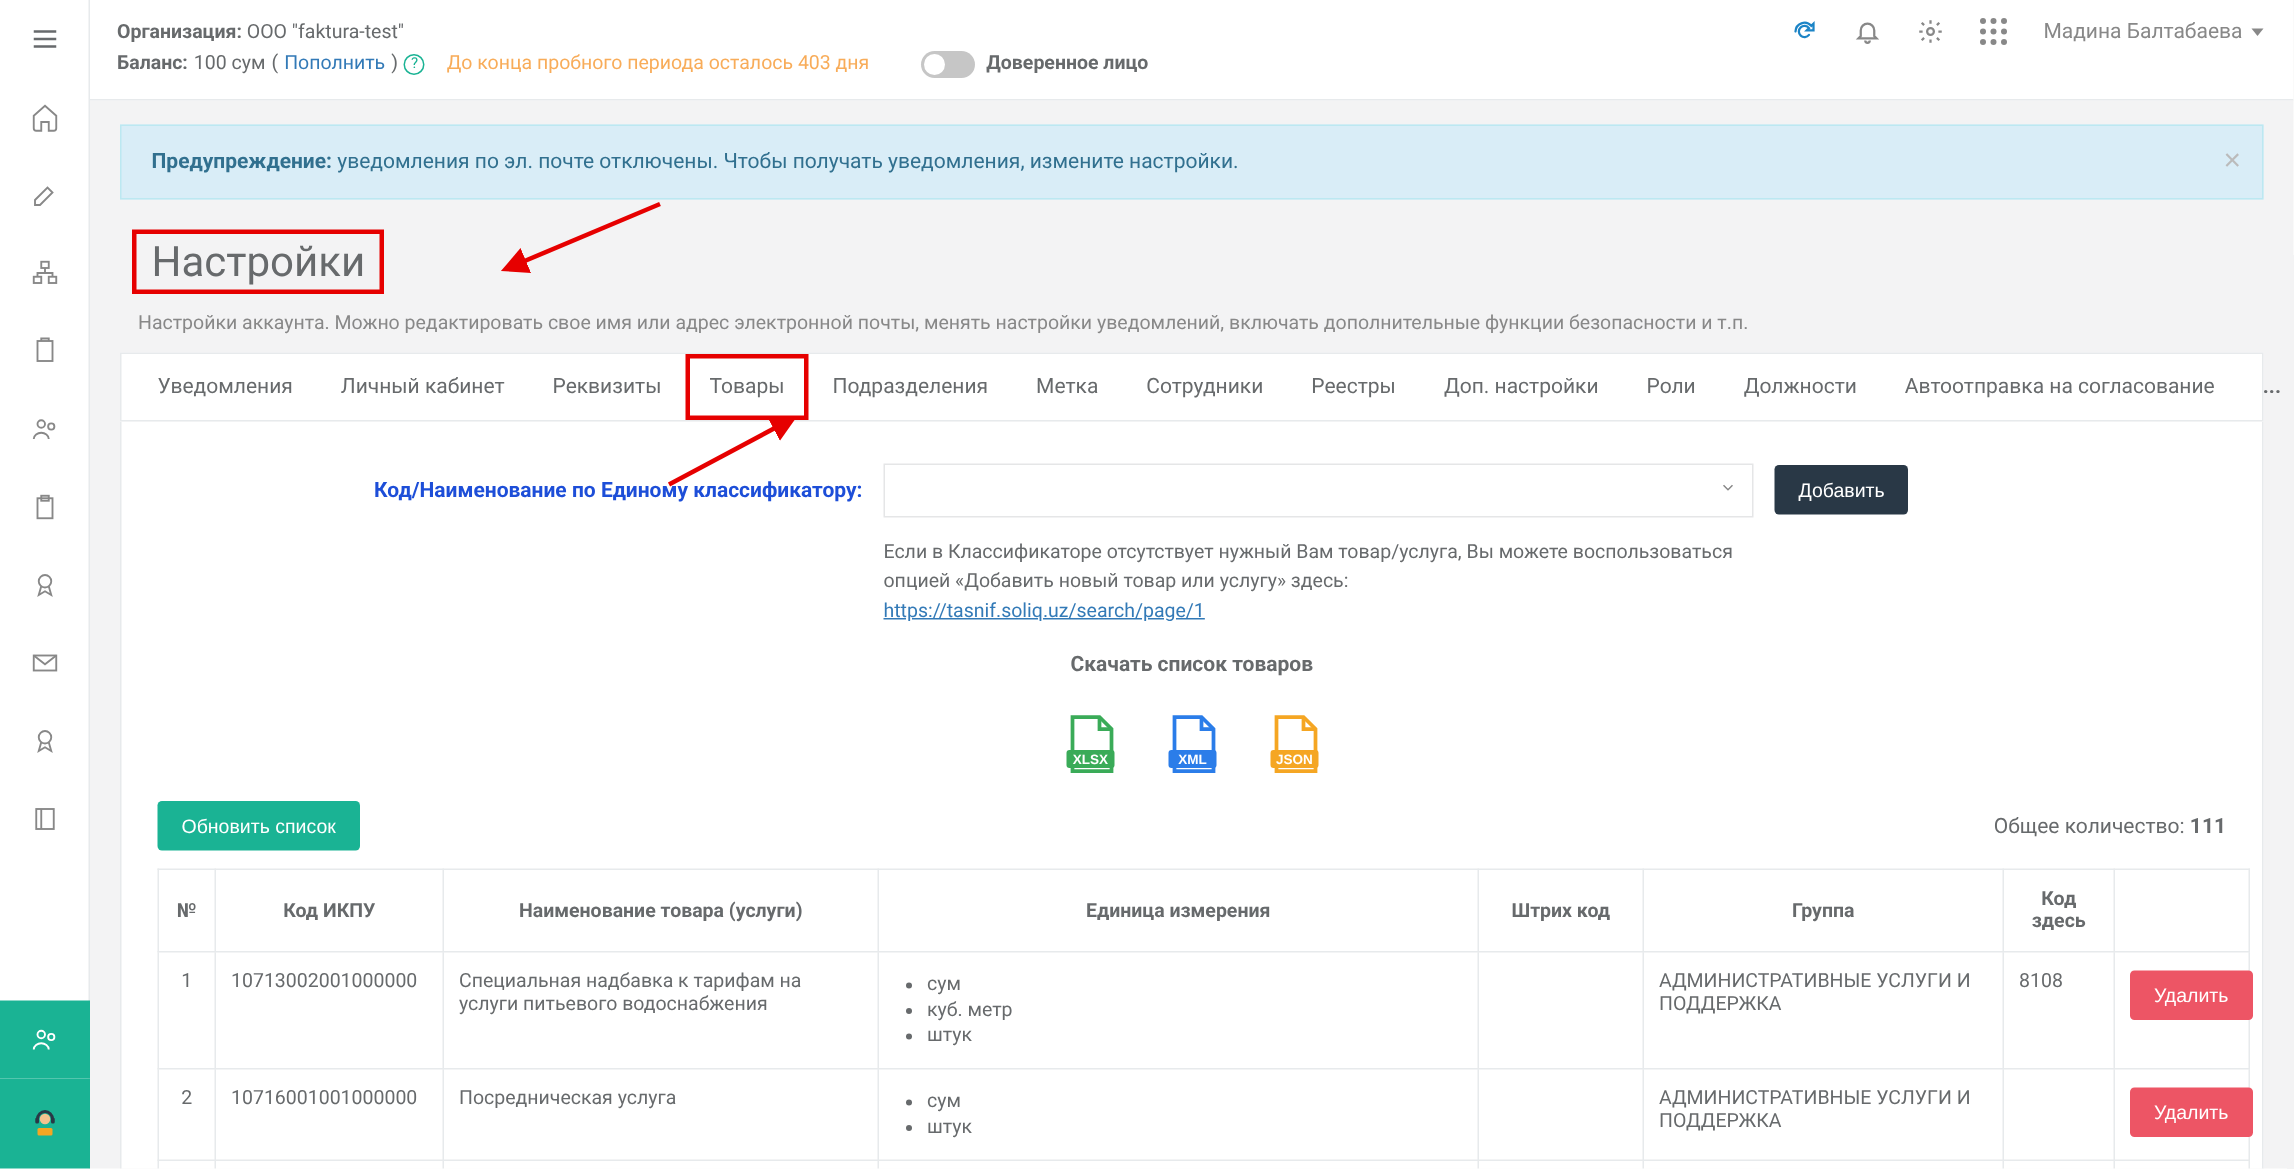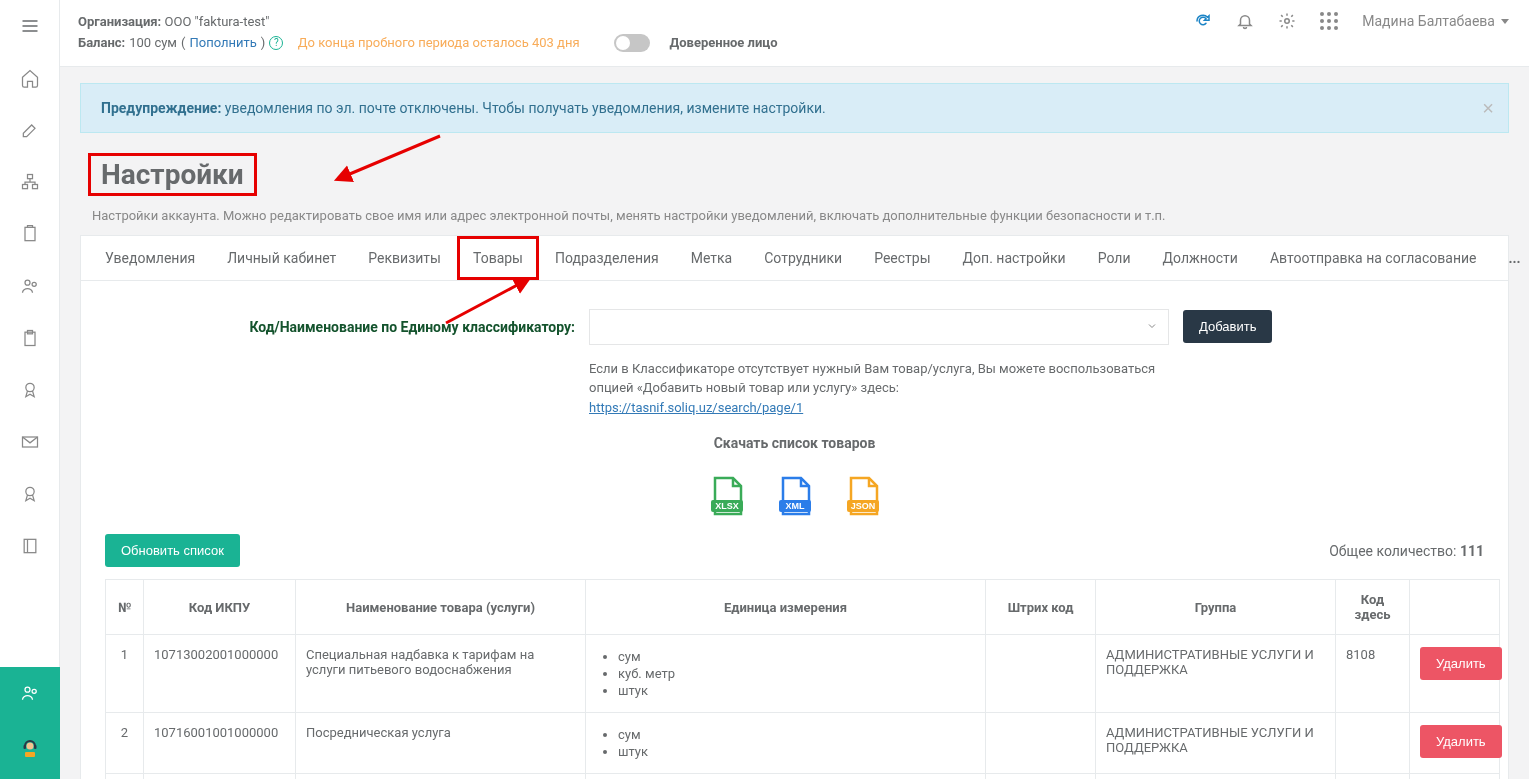--- a/index.html
+++ b/index.html
@@ -41,21 +41,21 @@
   display: flex;
   align-items: flex-start;
   justify-content: space-between;
 }
 .topbar-left { font-size: 13px; color: #676a6c; line-height: 1.6; }
 .topbar .org-line strong { color: #676a6c; font-weight: 700; }
 .topbar .bal-line { display: flex; align-items: center; gap: 4px; flex-wrap: wrap; }
 .topbar .link { color: #337ab7; cursor: pointer; }
 .topbar .warn { color: #f8ac59; }
 .topbar .qmark { display:inline-flex; width:14px; height:14px; border:1px solid #1ab394; color:#1ab394; border-radius:50%; align-items:center; justify-content:center; font-size:10px; cursor:pointer;}
-.toggle-switch { display:inline-flex; align-items:center; gap:20px; margin-left:30px;}
+.toggle-switch { display:inline-flex; align-items:center; gap:8px; margin-left:30px;}
 .toggle-track { width:36px; height:18px; background:#c6c6c6; border-radius:10px; position:relative; cursor:pointer;}
 .toggle-knob { position:absolute; left:2px; top:2px; width:14px; height:14px; border-radius:50%; background:#fff;}
 .topbar-right { display:flex; align-items:center; gap:24px; }
 .topbar-right .icon-btn { color:#888; cursor:pointer; display:flex; align-items:center; }
 .topbar-right .icon-btn svg { width:18px; height:18px; fill:none; stroke:currentColor; stroke-width:2;}
 .topbar-right .username { color:#888; cursor:pointer; display:flex; align-items:center; gap:6px;}
 .topbar-right .username .caret { width:0;height:0;border-left:4px solid transparent;border-right:4px solid transparent;border-top:5px solid #888;}
 
 
 .content { padding: 16px 20px; }
@@ -67,21 +67,21 @@
   padding: 16px 20px;
   font-size: 14px;
   position: relative;
 }
 .alert-info strong { font-weight: 700; }
 .alert-close { position:absolute; right:14px; top:50%; transform:translateY(-50%); color:#bbb; font-size:20px; cursor:pointer; background:none; border:none;}
 
 .page-title-wrap { padding: 20px 8px 12px; position:relative;}
 .page-title {
   font-size: 28px;
-  font-weight: 700;
+  font-weight: 400;
   color: #676a6c;
   display: inline-block;
   border: 3px solid #e60000;
   padding: 2px 10px;
 }
 .page-subtitle { color:#888; font-size:13px; margin-top:12px; padding-left:4px;}
 
 
 .arrow { position:absolute; pointer-events:none; }
 .arrow svg { overflow:visible; }
@@ -101,21 +101,21 @@
   cursor:pointer;
   white-space:nowrap;
   font-size:14px;
 }
 .tab.active-marked { border:3px solid #e60000; padding:11px 13px; }
 .tab.more { font-weight:bold; }
 
 .panel { background:#fff; border:1px solid #e7eaec; border-top:none; padding:28px 24px 20px; }
 
 .form-row { display:flex; align-items:center; gap:14px; margin-bottom:14px; }
-.form-row .form-label { width:470px; text-align:right; font-weight:700; color:#14532d; font-size:14px; }
+.form-row .form-label { width:470px; text-align:right; font-weight:700; color:#1d4ed8; font-size:14px; }
 .form-row .select-box { flex:0 0 580px; height:36px; border:1px solid #e5e6e7; background:#fff; position:relative; cursor:pointer;}
 .form-row .select-box .sel-caret { position:absolute; right:10px; top:50%; transform:translateY(-50%); color:#999;}
 .btn { display:inline-flex; align-items:center; justify-content:center; padding:9px 16px; border:none; border-radius:3px; cursor:pointer; font-size:13px; color:#fff;}
 .btn-dark { background:#293846; }
 .btn-green { background:#1ab394; }
 .btn-red { background:#ed5565; }
 
 .help-block { margin-left:484px; max-width:580px; color:#676a6c; font-size:13px; line-height:1.5;}
 .help-block a { color:#337ab7; text-decoration:underline; cursor:pointer;}
 

